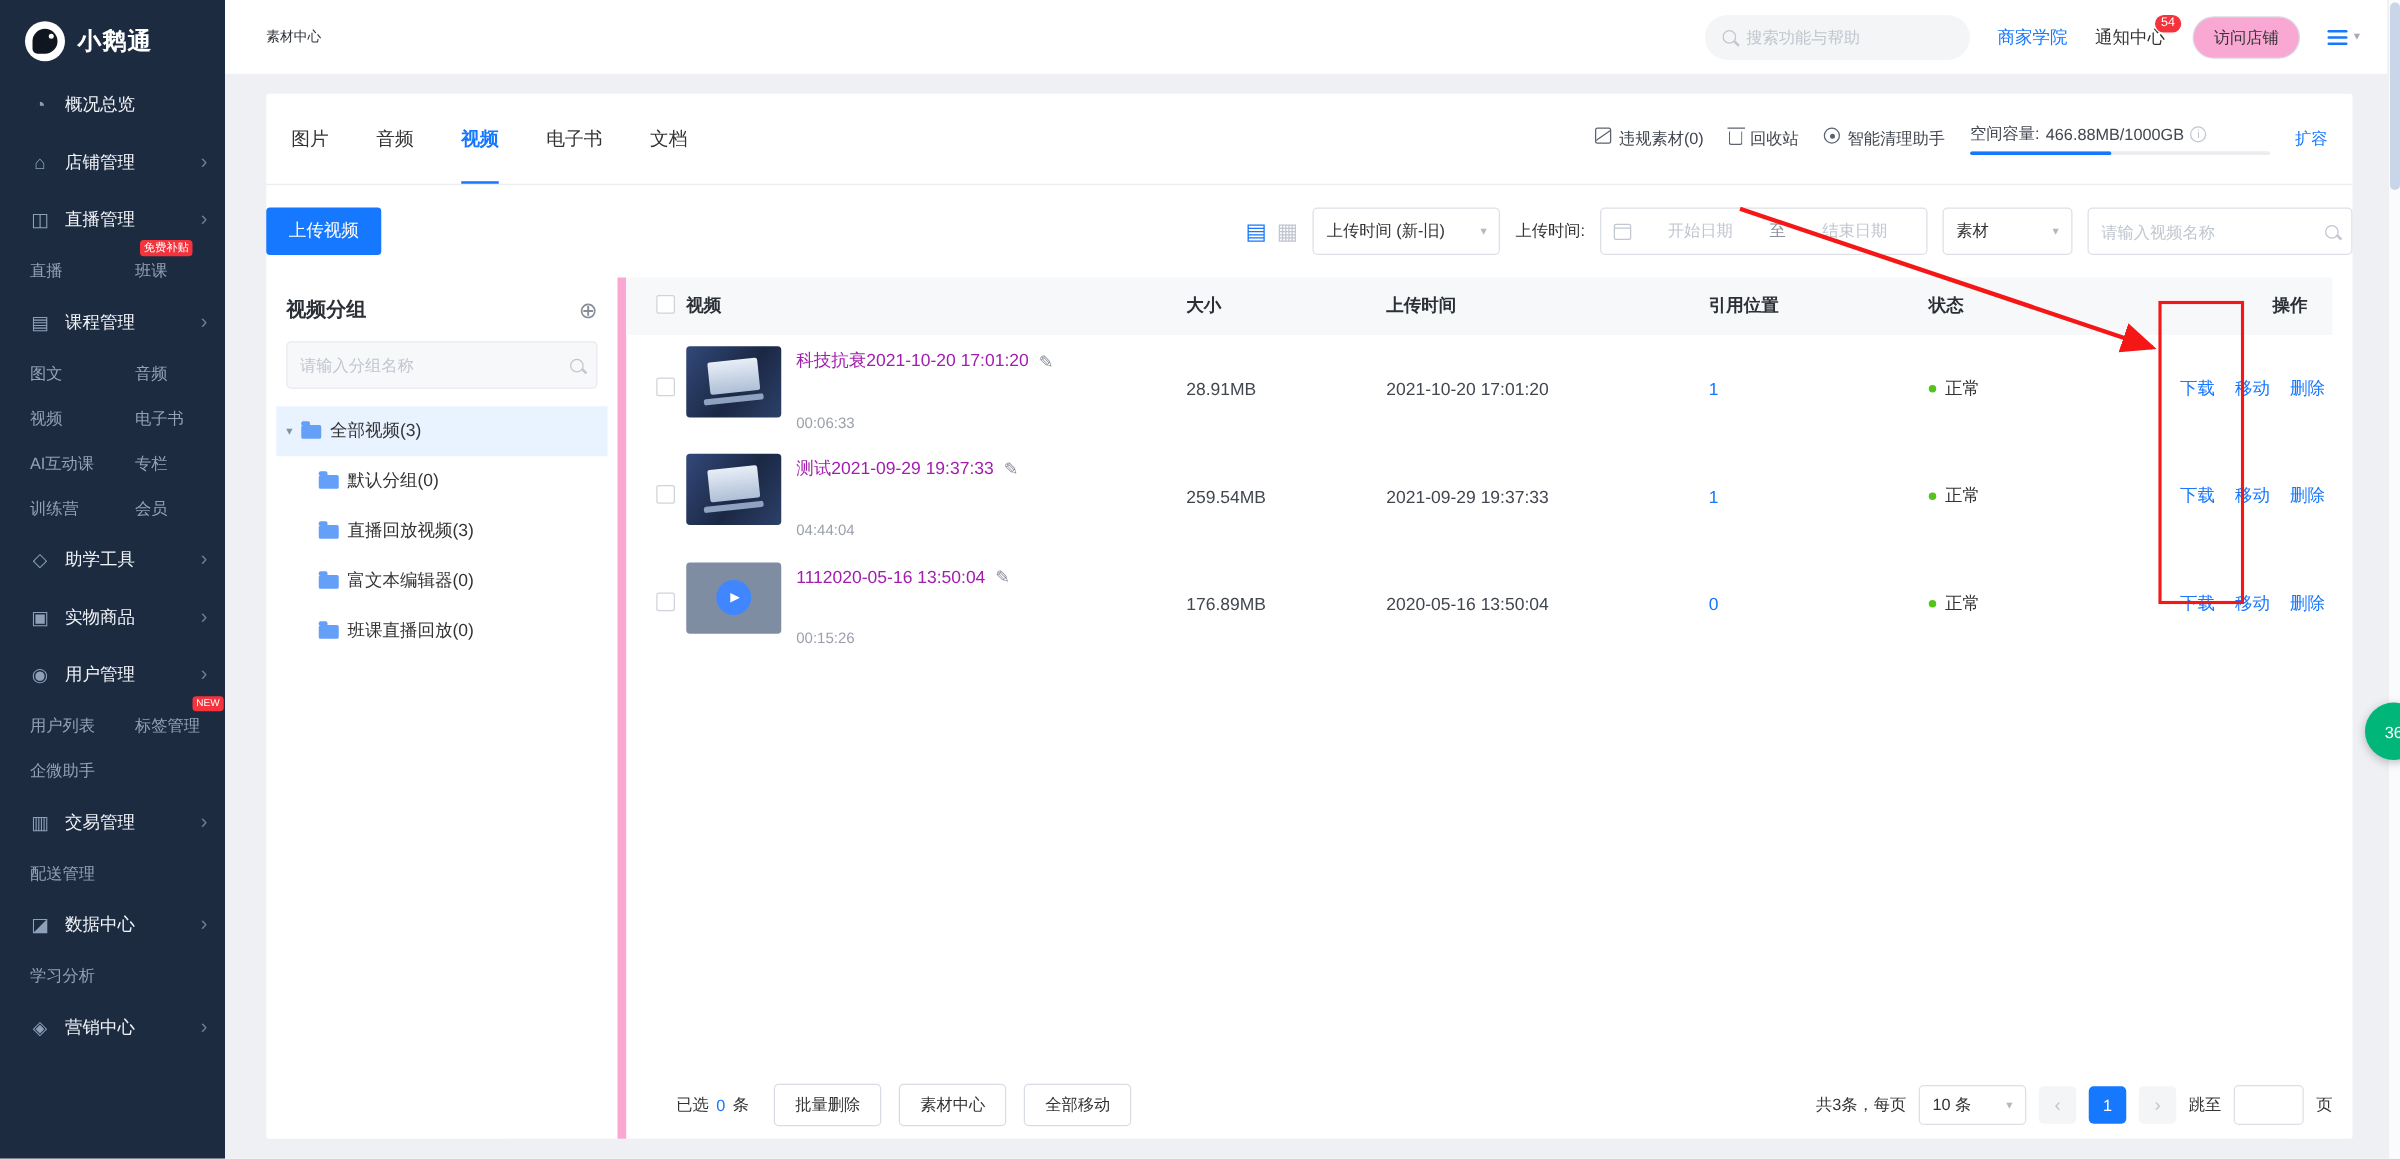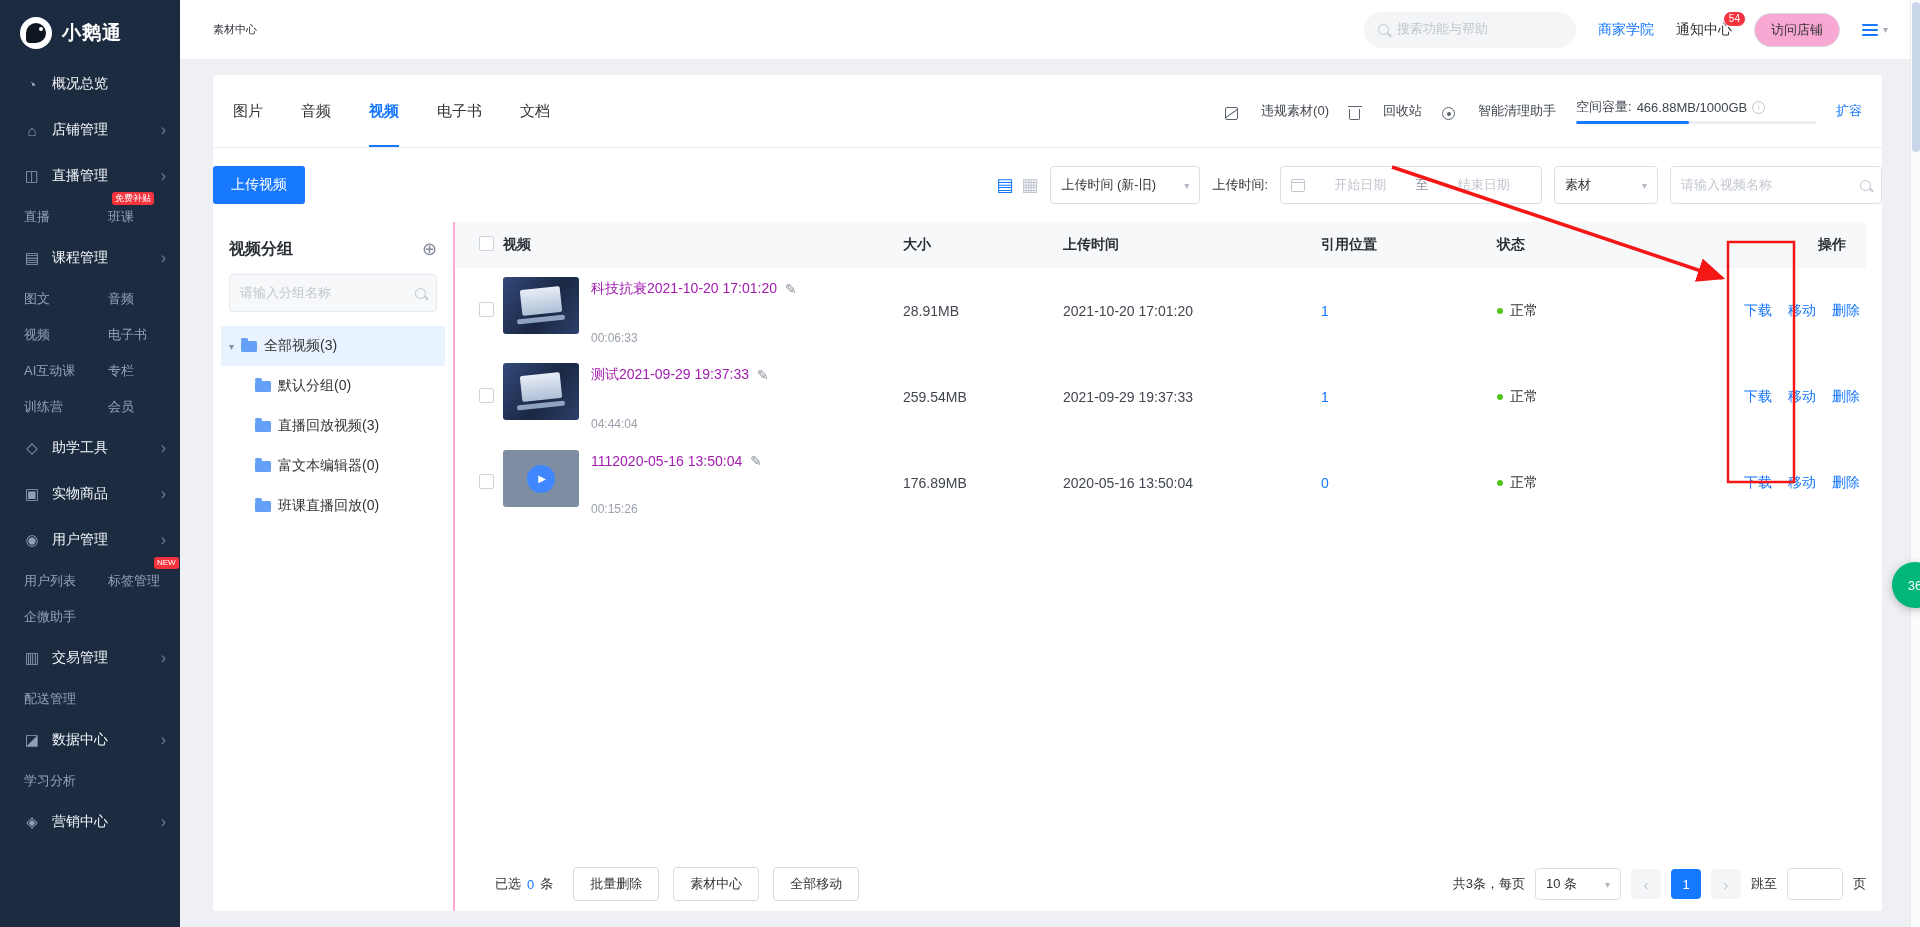--- a/index.html
+++ b/index.html
@@ -1,18 +1,18 @@
 <!DOCTYPE html>
 <html><head>
 <meta charset="utf-8">
 <style>
 *{margin:0;padding:0;box-sizing:border-box}
 html,body{width:1920px;height:927px}
 body{position:relative;overflow:hidden;background:#eef0f4;font-family:"Liberation Sans","DejaVu Sans",sans-serif;font-size:14px;color:#333}
-input{font-family:Liberation Mono, monospace}
+input{font-family:Liberation Sans, sans-serif}
 input::placeholder{color:#c1c6cf}
 
 .sidebar{position:absolute;left:0;top:0;bottom:0;width:180px;background:#1d2b40;z-index:10;overflow:hidden}
 .logo-row{display:flex;align-items:center;gap:10px;padding:17px 20px 12px}
 .logo-mark{width:32px;height:32px;border-radius:50%;background:#fff;position:relative;flex:none}
 .logo-mark::after{content:"";position:absolute;left:6px;top:6px;width:20px;height:20px;border-radius:50% 50% 50% 4px;background:#10161f}
 .logo-mark::before{content:"";position:absolute;right:9px;top:10px;width:4px;height:4px;border-radius:50%;background:#fff;z-index:1}
 .logo-text{color:#fff;font-size:19px;font-weight:700;letter-spacing:1px}
 .nav-item{position:relative;height:46px;display:flex;align-items:center;padding:0 22px;cursor:pointer}
 .nav-ic{width:20px;margin-right:10px;font-size:15px;color:#8da0b8;text-align:center;flex:none}
@@ -40,21 +40,21 @@
 .top-caret{color:#a7adb8;font-size:10px}
 
 .content{position:absolute;left:180px;top:59px;right:10px;bottom:0;padding:16px 28px 16px 33px}
 .card{background:#fff;height:100%;display:flex;flex-direction:column;border-radius:2px}
 .tabs-row{display:flex;align-items:center;height:73px;padding:0 20px;border-bottom:1px solid #ebedf0;flex:none}
 .tabs{display:flex;gap:38px;height:100%}
 .tab{position:relative;height:100%;display:flex;align-items:center;font-size:15px;color:#333;cursor:pointer}
 .tab.active{color:#1677ff;font-weight:700}
 .tab.active::after{content:"";position:absolute;left:0;right:0;bottom:0;height:2px;background:#1677ff}
 .tabs-meta{margin-left:auto;display:flex;align-items:center;gap:20px;font-size:13px;color:#41464f}
-.meta-item{display:flex;align-items:flex-end;gap:23px;cursor:pointer;white-space:nowrap}
+.meta-item{display:flex;align-items:flex-start;gap:6px;cursor:pointer;white-space:nowrap}
 .ic-violate{width:13px;height:13px;border:1.2px solid #5c636e;border-radius:2px;position:relative;overflow:hidden;flex:none}
 .ic-violate::after{content:"";position:absolute;left:-2px;right:-2px;top:5px;height:1.2px;background:#5c636e;transform:rotate(-35deg)}
 .ic-trash{width:11px;height:11px;border:1.2px solid #5c636e;border-top:none;border-radius:0 0 2px 2px;position:relative;margin-top:3px;flex:none}
 .ic-trash::before{content:"";position:absolute;top:-3px;left:-2.5px;right:-2.5px;height:1.2px;background:#5c636e}
 .ic-clean{width:13px;height:13px;border:1.2px solid #5c636e;border-radius:50%;position:relative;flex:none}
 .ic-clean::after{content:"";position:absolute;inset:3.5px;border-radius:50%;background:#5c636e}
 .capacity{display:flex;flex-direction:column;justify-content:flex-start;min-width:240px}
 .cap-row{display:flex;align-items:center;gap:5px;white-space:nowrap}
 .info-ic{width:13px;height:13px;border-radius:50%;border:1px solid #c1c6cf;color:#c1c6cf;font-size:9px;display:flex;align-items:center;justify-content:center;flex:none}
 .info-ic::after{content:"i"}
@@ -72,21 +72,21 @@
 .flabel{font-size:13px;color:#333;white-space:nowrap}
 .date-box{width:262px;height:38px;border:1px solid #dcdfe6;border-radius:4px;display:flex;align-items:center;gap:8px;padding:0 10px;font-size:13px;color:#c1c6cf;background:#fff;cursor:pointer}
 .date-box .ph{flex:1;text-align:center;white-space:nowrap}
 .date-box .to{color:#8a909b}
 .cal{width:14px;height:13px;border:1.3px solid #c1c6cf;border-radius:2px;position:relative;flex:none}
 .cal::before{content:"";position:absolute;top:2px;left:0;right:0;height:1.3px;background:#c1c6cf}
 .search-box{width:212px;height:38px;border:1px solid #dcdfe6;border-radius:4px;display:flex;align-items:center;padding:0 10px;gap:8px;background:#fff}
 .search-box input{flex:1;border:0;outline:0;font-size:13px;color:#333;min-width:0}
 
 .body-row{flex:1;display:flex;min-height:0}
-.groups{width:242px;border-right:2px solid #f9a8d4;padding:16px 16px 0;flex:none}
+.groups{width:288px;border-right:7px solid #f9a8d4;padding:16px 16px 0;flex:none}
 .groups-head{display:flex;align-items:center;justify-content:space-between}
 .groups-title{font-size:16px;font-weight:700;color:#2b2f36}
 .plus-ic{font-size:18px;color:#878d99;cursor:pointer}
 .group-search{margin-top:14px;height:38px;border:1px solid #e6e9ef;background:#f7f8fa;border-radius:4px;display:flex;align-items:center;gap:8px;padding:0 10px}
 .group-search input{flex:1;border:0;outline:0;background:transparent;font-size:13px;min-width:0}
 .tree{margin:14px -8px 0}
 .tree-item{height:40px;display:flex;align-items:center;gap:7px;padding:0 8px;font-size:14px;color:#333;cursor:pointer}
 .tree-item.selected{background:#e9f3ff}
 .tree-child{padding-left:34px}
 .tree-caret{color:#86909c;font-size:10px}

